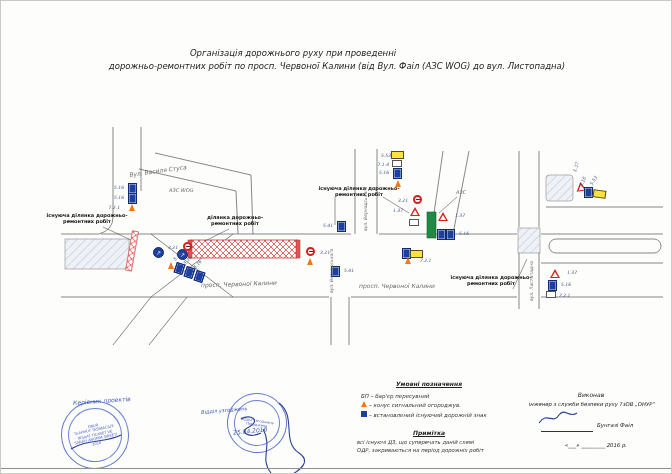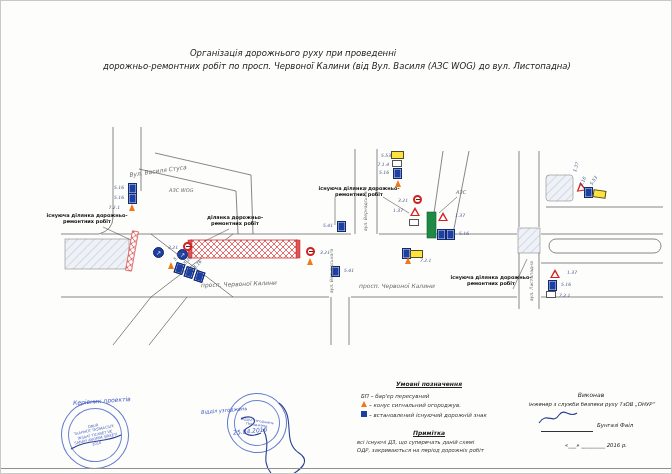--- a/index.html
+++ b/index.html
@@ -53,21 +53,21 @@
   .stamp .ln{font-size:3.6px;color:rgba(40,70,180,.85);line-height:1.25;text-align:center;white-space:nowrap;}
   .hand{position:absolute;color:rgba(40,70,180,.9);font-style:italic;white-space:nowrap;}
   .frameline{top:467px;left:0;width:672px;border-top:1px solid #8f8f8c;}
 </style>
 </head>
 <body>
 
 <div class="page">
 
   <div class="abs t2">Організація дорожнього руху при проведенні</div>
-  <div class="abs t3">дорожньо-ремонтних робіт по просп. Червоної Калини (від Вул. Василя (АЗС WOG) до вул. Листопадна)</div>
+  <div class="abs t3">дорожньо-ремонтних робіт по просп. Червоної Калини (від Вул. Фаіл (АЗС WOG) до вул. Листопадна)</div>
 
   <svg class="abs" style="left:0;top:0;" width="672" height="474" viewBox="0 0 672 474">
     <defs>
       <pattern id="hatchB" width="6" height="6" patternUnits="userSpaceOnUse" patternTransform="rotate(45)">
         <rect width="6" height="6" fill="#eef1f6"></rect>
           <line x1="0" y1="0" x2="0" y2="6" stroke="#9aa7c4" stroke-width="0.7"></line>
       </pattern>
       <pattern id="hatchX" width="6" height="6" patternUnits="userSpaceOnUse">
         <rect width="6" height="6" fill="#fff"></rect>
         <path d="M0,0 L6,6 M6,0 L0,6" stroke="#d63030" stroke-width="0.7"></path>

